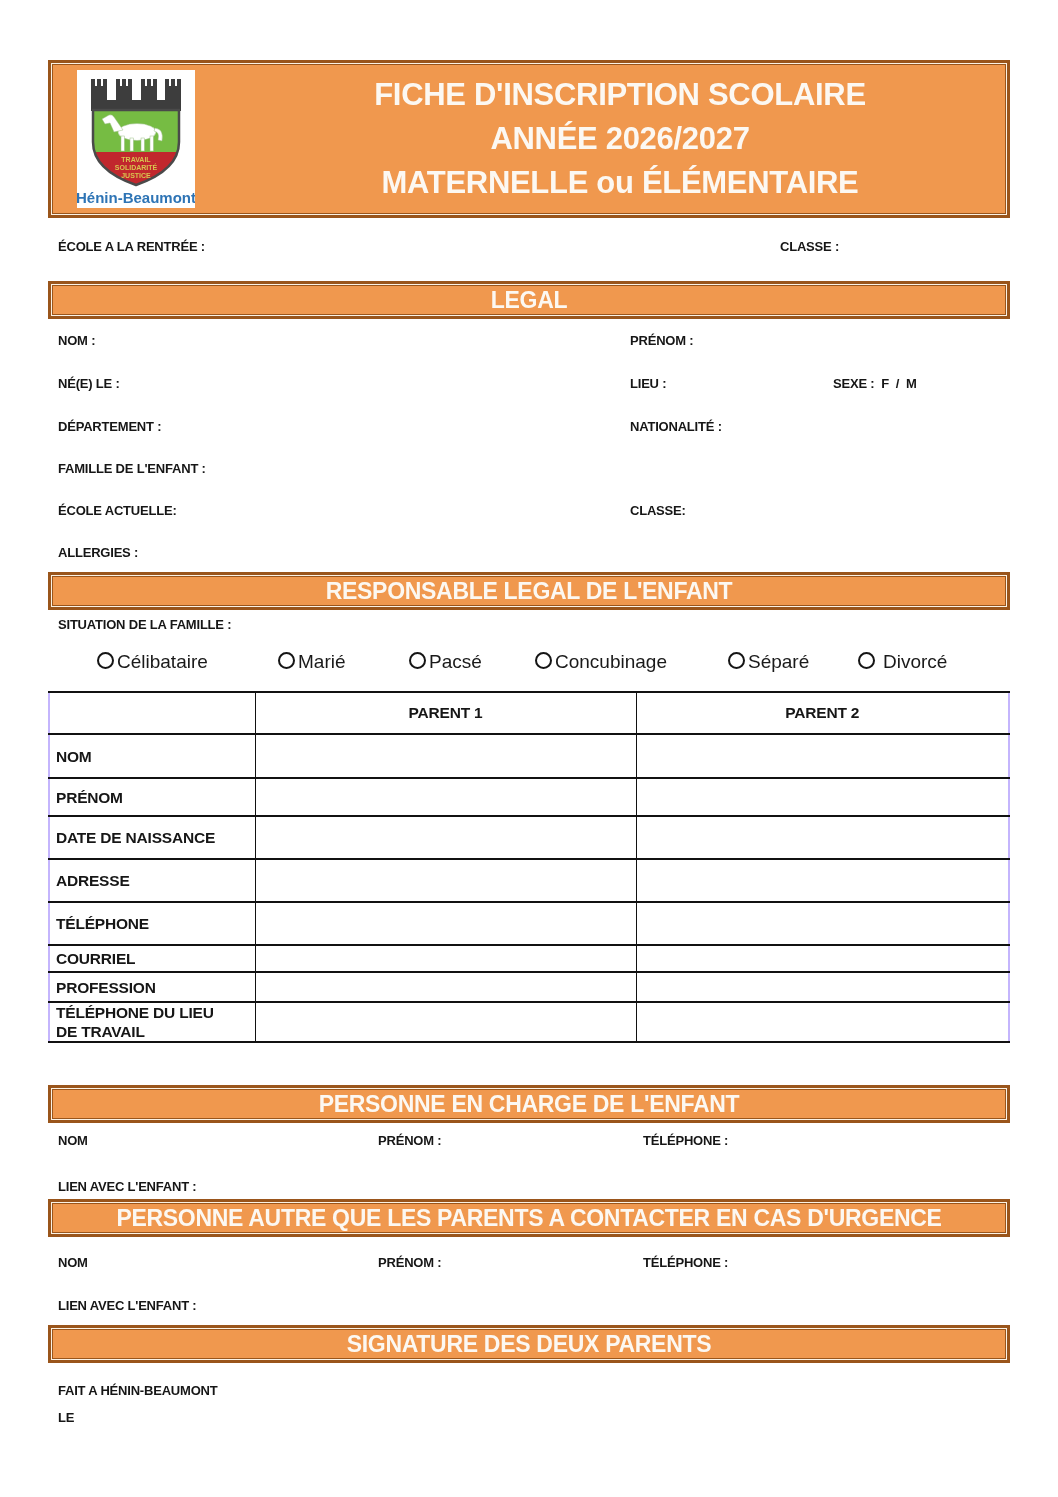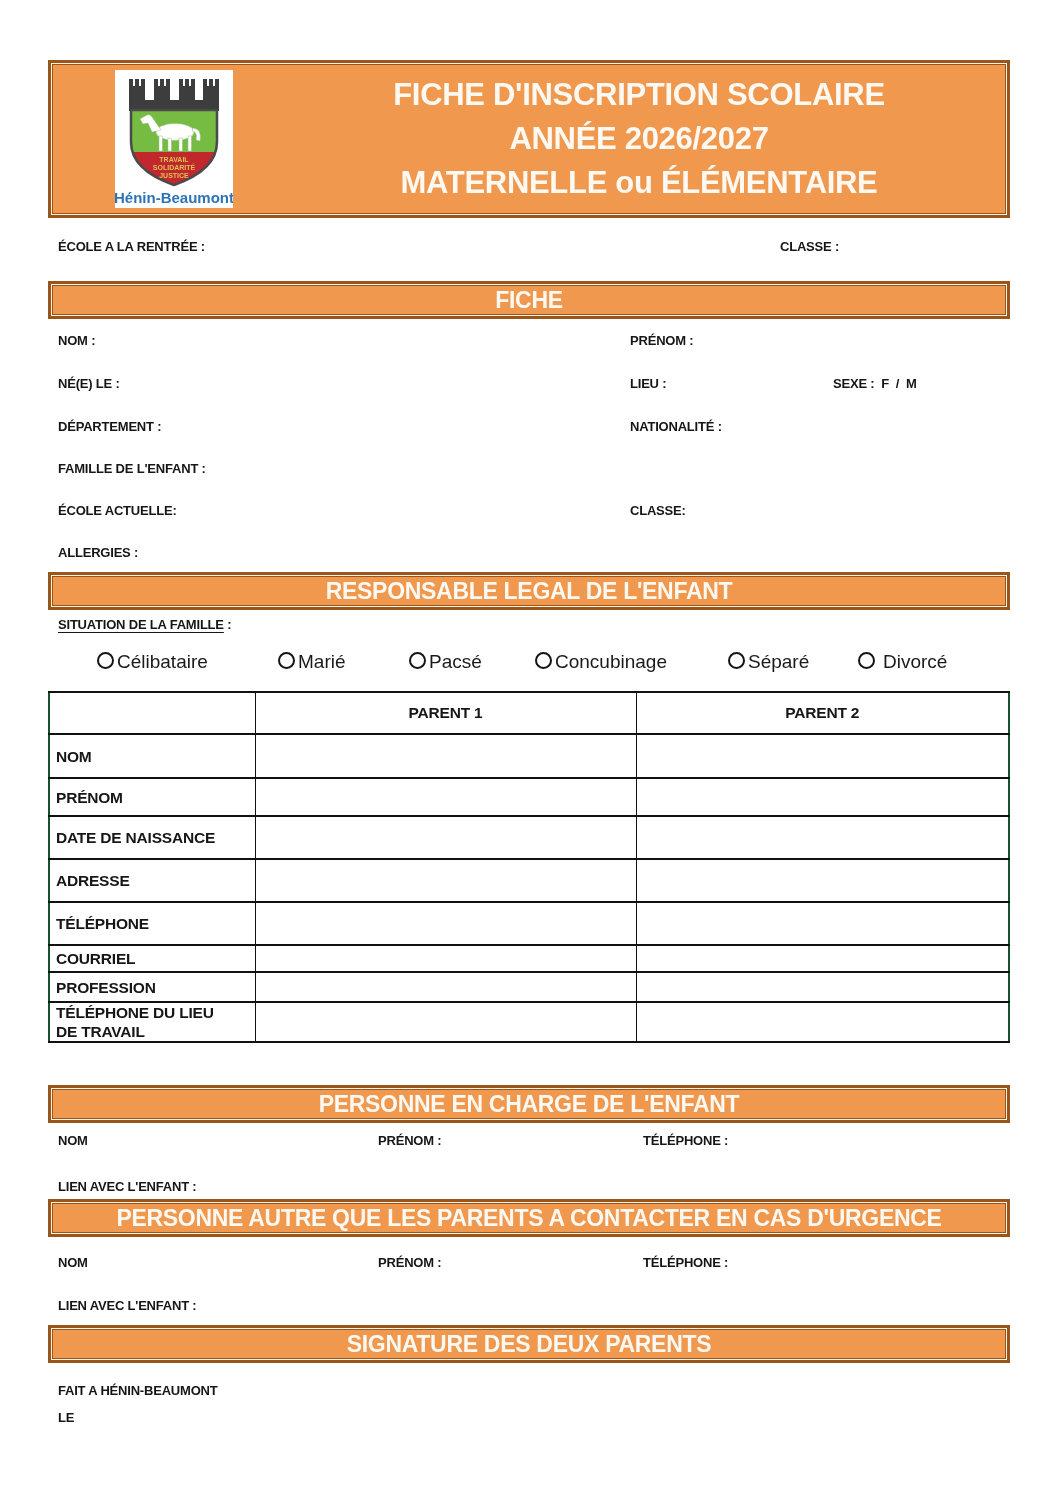--- a/index.html
+++ b/index.html
@@ -23,57 +23,57 @@
     box-sizing:border-box;
     border:1px solid #9A551B;
     background:#F0984E;
     color:#FCF8F2;
     height:100%;
     display:flex;align-items:center;justify-content:center;
   }
   .main-banner{top:60px;height:158px;}
   .main-inner{justify-content:flex-start;}
   .logo-box{
-    width:118px;height:138px;margin-left:62px;
+    width:118px;height:138px;margin-left:24px;
     background:#ffffff;flex:0 0 auto;
   }
   .title-block{
     flex:1;padding-left:40px;
     display:flex;flex-direction:column;align-items:center;justify-content:center;
     font-weight:bold;font-size:31px;line-height:44px;
     letter-spacing:-0.3px;white-space:pre;
   }
   .section-banner{height:38px;}
   .section-banner .banner-inner{
     font-weight:bold;font-size:23px;letter-spacing:-0.3px;white-space:pre;
   }
   
   .lbl{
     position:absolute;
     font-weight:bold;font-size:13px;letter-spacing:-0.2px;
     white-space:pre;line-height:20px;
   }
-  .situation-label{text-decoration:underline;text-underline-offset:3px;}
+  .situation-label{text-underline-offset:3px;}
   
   .radio-opt{
     position:absolute;top:648px;
     font-size:19px;font-weight:normal;color:#1a1a1a;
     white-space:pre;line-height:28px;
   }
   .radio-circle{
     display:inline-block;width:13px;height:13px;
     border:2px solid #151515;border-radius:50%;
     margin-right:3px;position:relative;top:1px;
   }
   .radio-circle.gap{margin-right:8px;}
   
   .parents-table{
     position:absolute;left:48px;top:691px;
     border-collapse:collapse;table-layout:fixed;width:960px;
-    border:2px solid #14532d;
+    border:2px solid #c4b5fd;
     padding-left:24px;
   }
   .parents-table td,.parents-table th{
     border:solid #111;border-width:2px 1px;
     font-weight:bold;font-size:15.5px;letter-spacing:-0.2px;
     padding:0;
   }
   .parents-table th{text-align:center;vertical-align:middle;}
   .parents-table td.rowlbl{
     text-align:left;vertical-align:middle;
@@ -143,21 +143,21 @@
         <div>ANNÉE 2026/2027</div>
         <div>MATERNELLE ou ÉLÉMENTAIRE</div>
       </div>
     </div>
   </div>
 
   <span class="lbl" style="left:58px;top:237px">ÉCOLE A LA RENTRÉE :</span>
   <span class="lbl" style="left:780px;top:237px">CLASSE :</span>
 
   <div class="banner section-banner" style="top:281px">
-    <div class="banner-inner">FICHE</div>
+    <div class="banner-inner">LEGAL</div>
   </div>
 
   <span class="lbl" style="left:58px;top:331px">NOM :</span>
   <span class="lbl" style="left:630px;top:331px">PRÉNOM :</span>
 
   <span class="lbl" style="left:58px;top:374px">NÉ(E) LE :</span>
   <span class="lbl" style="left:630px;top:374px">LIEU :</span>
   <span class="lbl" style="left:833px;top:374px">SEXE :  F  /  M</span>
 
   <span class="lbl" style="left:58px;top:417px">DÉPARTEMENT :</span>

